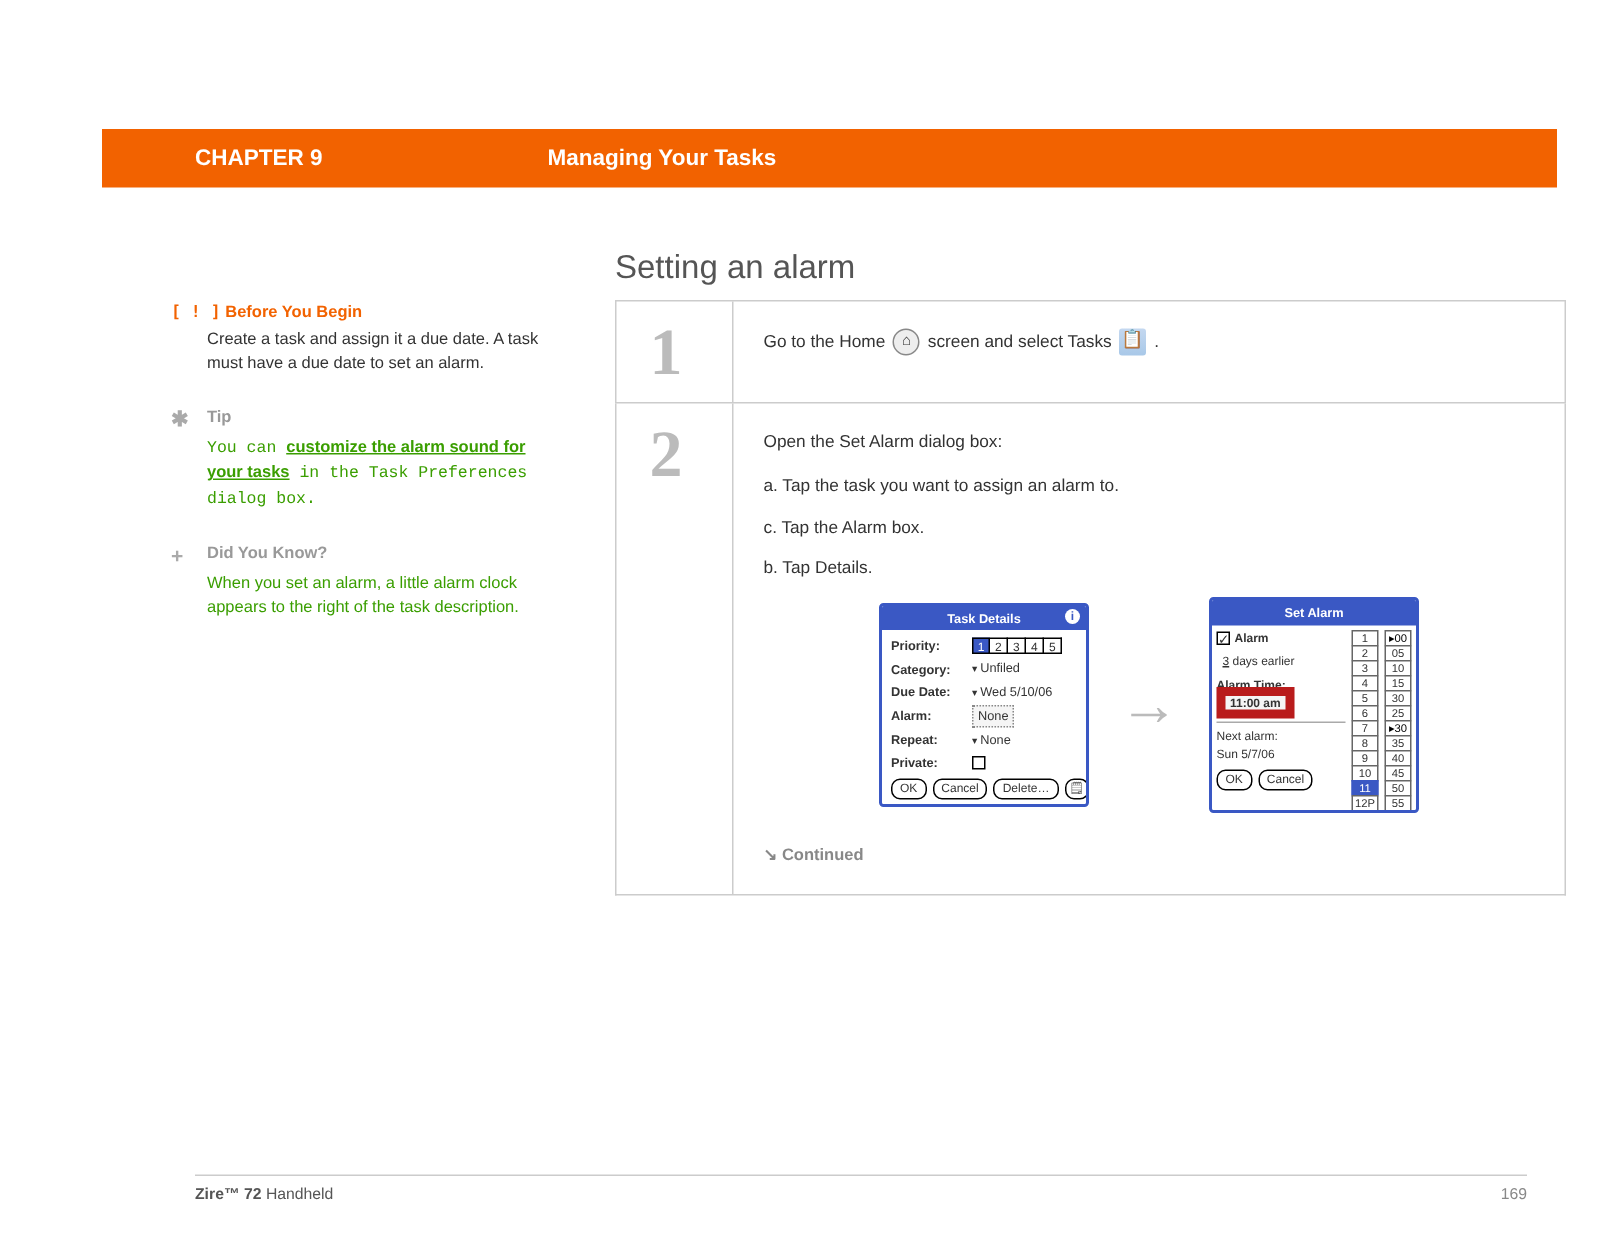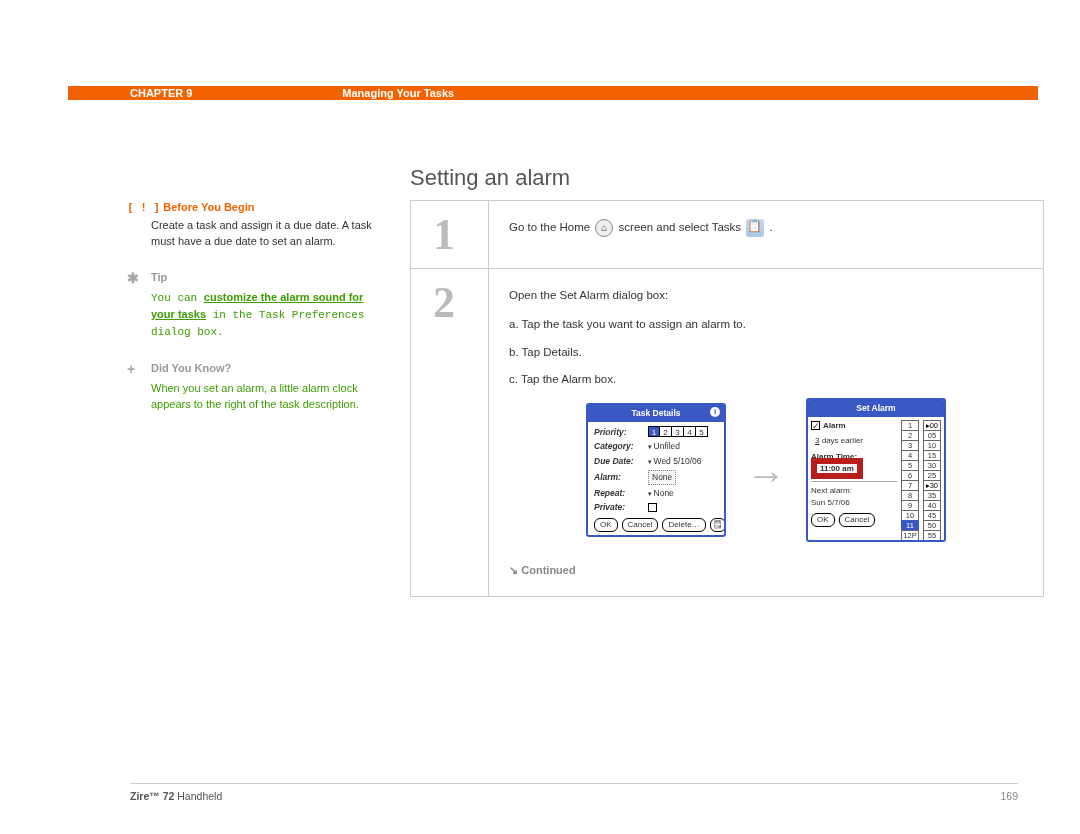--- a/index.html
+++ b/index.html
@@ -8,24 +8,24 @@
     background: #fff;
     width: 1080px;
     height: 834px;
     position: relative;
   }
   .header-bar {
     position: absolute;
     top: 86px;
     left: 68px;
     right: 42px;
-    height: 14px;
+    height: 39px;
     background: #f26200;
     color: #fff;
-    font-size: 11px;
+    font-size: 15px;
     font-weight: bold;
     display: flex;
     align-items: center;
   }
   .chapter-label { margin-left: 62px; }
   .section-title { margin-left: 150px; font-weight: bold; }
   .main {
     position: absolute;
     top: 165px;
     left: 114px;
@@ -34,21 +34,21 @@
   .page-title {
     font-size: 22px;
     color: #555;
     font-weight: normal;
     margin-left: 296px;
     margin-bottom: 18px;
   }
   .sidebar {
     position: absolute;
     top: 35px;
-    left: 13px;
+    left: 0;
     width: 260px;
   }
   .note-block { margin-bottom: 18px; font-size: 11px; line-height: 1.45; }
   .note-title { font-weight: bold; color: #f26200; margin-bottom: 2px; }
   .note-title .bracket { font-family: monospace; }
   .note-body { color: #333; margin-left: 24px; }
   .tip-title, .dyk-title {
     font-weight: bold;
     color: #999;
     margin-bottom: 2px;
@@ -154,21 +154,21 @@
     position: relative;
   }
   .palm-title .info {
     position: absolute; right: 4px; top: 2px;
     width: 10px; height: 10px; border-radius: 50%;
     background: #fff; color: #3a58c4;
     font-size: 8px; line-height: 10px;
   }
   .palm-body { padding: 4px 6px 3px 6px; }
   .palm-body .row { display: flex; align-items: center; margin-bottom: 2px; }
-  .palm-body .lbl { font-weight: bold; width: 54px; text-align: left; flex-shrink:0;font-style:italic; }
+  .palm-body .lbl { font-weight: bold; width: 54px; text-align: left; flex-shrink:0; }
   .palm-body .val { }
   .pri-boxes { display: flex; gap: 0; }
   .pri-box { border: 1px solid #000; width: 12px; height: 11px; text-align: center; line-height: 11px; font-size: 8px; }
   .pri-box.sel { background: #3a58c4; color: #fff; }
   .pri-box + .pri-box { border-left: none; }
   .dd-arrow::before { content: "▾"; margin-right: 2px; font-size: 7px; }
   .alarm-box { border: 1px dotted #888; padding: 0 3px; background: #f5f5f5; }
   .btn-row { display: flex; gap: 4px; margin-top: 4px; align-items:center; }
   .pbtn { border: 1px solid #000; border-radius: 6px; padding: 0 5px; font-size: 8px; background:#fff; }
   .pbtn.note { padding: 0 2px; }
@@ -250,22 +250,22 @@
       </div>
     </div>
 
     <div class="step-box">
       <div class="step">
         <div class="step-num">2</div>
         <div class="step-body">
           <p>Open the Set Alarm dialog box:</p>
           <div class="step-list">
             <div>a.  Tap the task you want to assign an alarm to.</div>
+            <div>c.  Tap the Alarm box.</div>
             <div>b.  Tap Details.</div>
-            <div>c.  Tap the Alarm box.</div>
           </div>
 
           <div class="screenshots">
 
             <div class="palm-screen">
               <div class="palm-title">
                 <span>Task Details</span>
                 <span class="info">i</span>
               </div>
               <div class="palm-body">

